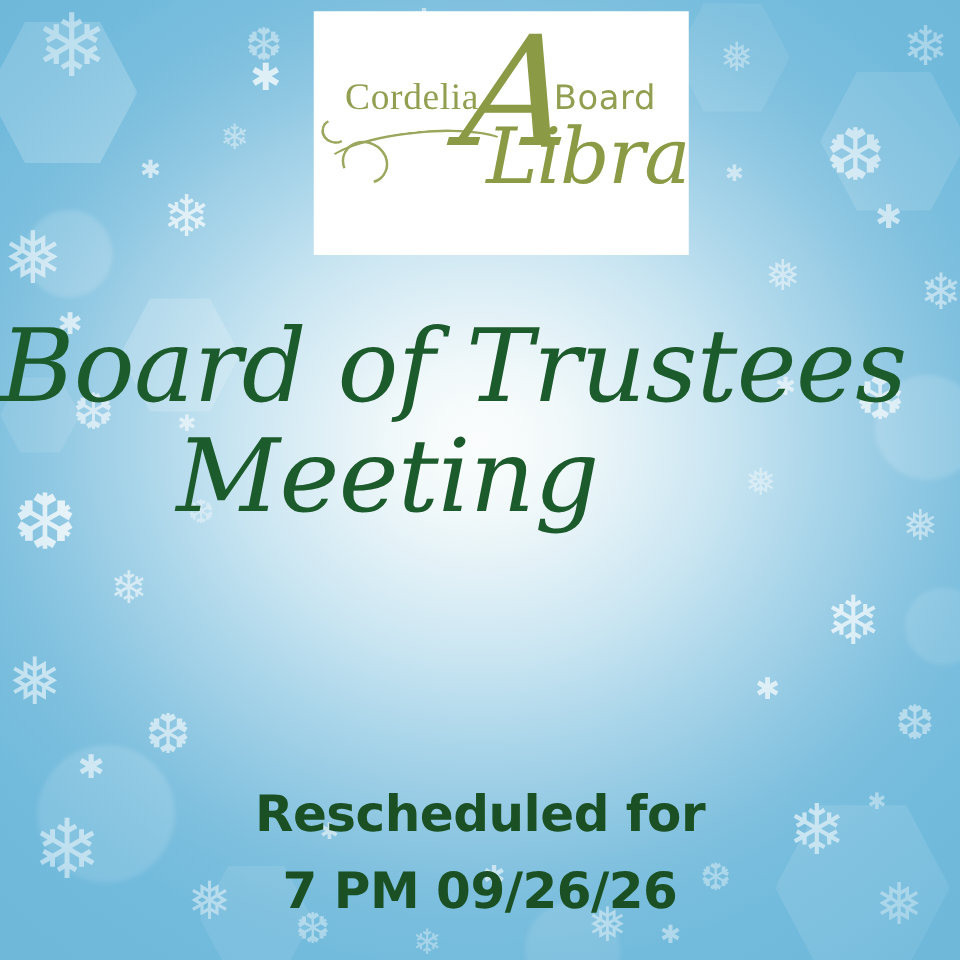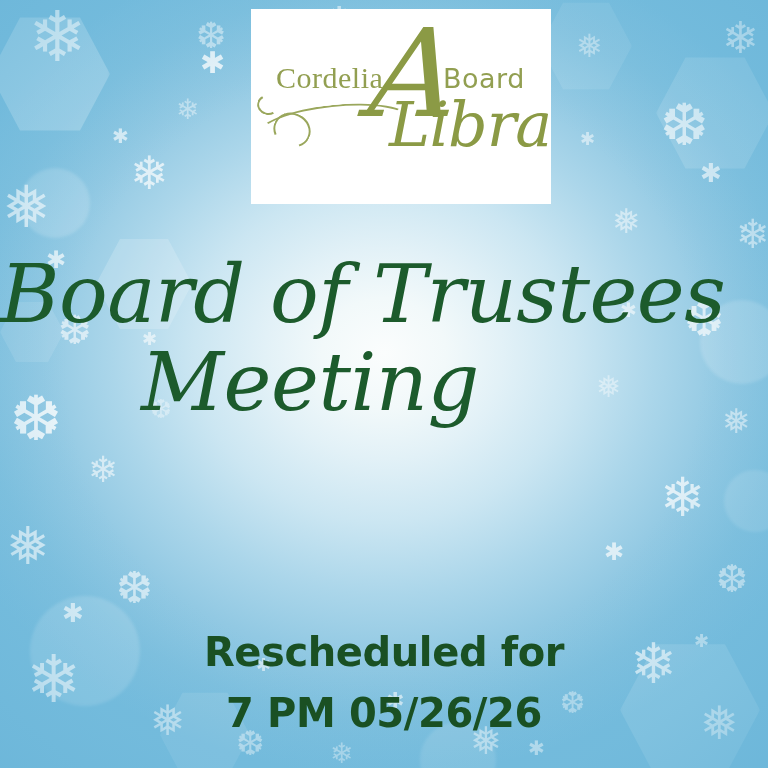--- a/index.html
+++ b/index.html
@@ -285,16 +285,16 @@
     </div>
   </div>
 
   <div id="headline">
     <div class="head-line" id="head-line-1">Board of Trustees</div>
     <div class="head-line" id="head-line-2">Meeting</div>
   </div>
 
   <div id="reschedule">
     <div class="sub-line" id="sub-line-1">Rescheduled for</div>
-    <div class="sub-line" id="sub-line-2">7 PM 05/26/26</div>
+    <div class="sub-line" id="sub-line-2">7 PM 09/26/26</div>
   </div>
 
 </div>
 
 </body></html>

